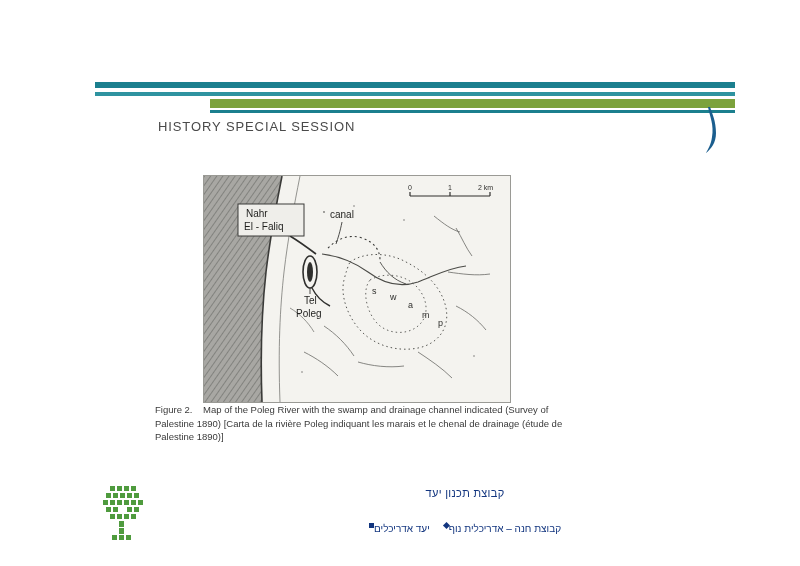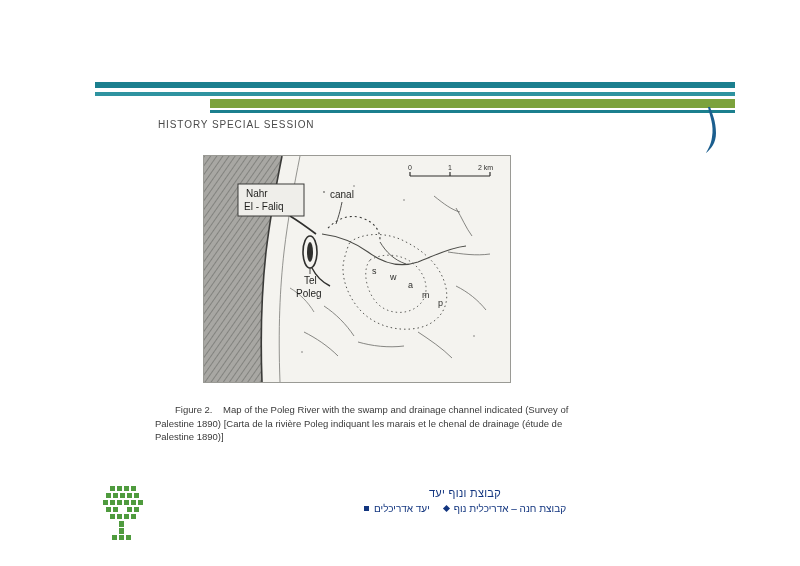--- a/index.html
+++ b/index.html
@@ -63,32 +63,32 @@
     top: 105px;
     width: 24px;
     height: 50px;
   }
 
   
   .session-title {
     position: absolute;
     left: 158px;
     top: 119px;
-    font-size: 10px;
+    font-size: 13px;
     letter-spacing: 0.9px;
     color: #4a4a4a;
     font-family: "Liberation Sans", sans-serif;
     white-space: nowrap;
   }
 
   
   .figure-box {
     position: absolute;
     left: 203px;
-    top: 155px;
+    top: 175px;
     width: 306px;
     height: 226px;
     background: #1d4ed8;
     border: 1px solid #9a9a95;
     overflow: hidden;
   }
   .figure-svg { display: block; }
 
   
   .caption {
@@ -97,21 +97,20 @@
     top: 403px;
     width: 430px;
     font-size: 9.5px;
     line-height: 13.5px;
     color: #3a3a3a;
     font-family: "Liberation Sans", sans-serif;
   }
   .caption .cap-label {
     display: inline;
     font-weight: normal;
-    margin-left: 20px;
   }
   .caption .cap-body { display: inline; }
 
   
   .footer-logo {
     position: absolute;
     left: 96px;
     top: 480px;
     width: 56px;
     height: 62px;
@@ -138,22 +137,21 @@
     display: flex;
     flex-direction: row-reverse;
     justify-content: center;
     align-items: center;
     gap: 14px;
     white-space: nowrap;
   }
   .footer-seg {
     display: inline-flex;
     flex-direction: row-reverse;
-    align-items: center;
-    gap: 5px;
+    margin-top: 20px;
   }
   .bullet-diamond {
     display: inline-block;
     width: 5px;
     height: 5px;
     background: #12357f;
     transform: rotate(45deg);
   }
   .bullet-square {
     display: inline-block;
@@ -292,21 +290,21 @@
       <rect x="35" y="34" width="5" height="5"></rect>
       <rect x="23" y="41" width="5" height="6"></rect>
       <rect x="23" y="48" width="5" height="6"></rect>
       <rect x="16" y="55" width="5" height="5"></rect>
       <rect x="23" y="55" width="5" height="5"></rect>
       <rect x="30" y="55" width="5" height="5"></rect>
     </g>
   </svg>
 
   <div class="footer-text">
-    <div class="footer-line1">קבוצת ונוף יעד</div>
+    <div class="footer-line1">קבוצת תכנון יעד</div>
     <div class="footer-line2">
       <span class="footer-seg">
         <span class="bullet-square"></span>
         <span>יעד אדריכלים</span>
       </span>
       <span class="footer-seg">
         <span class="bullet-diamond"></span>
         <span>קבוצת חנה – אדריכלית נוף</span>
       </span>
     </div>

